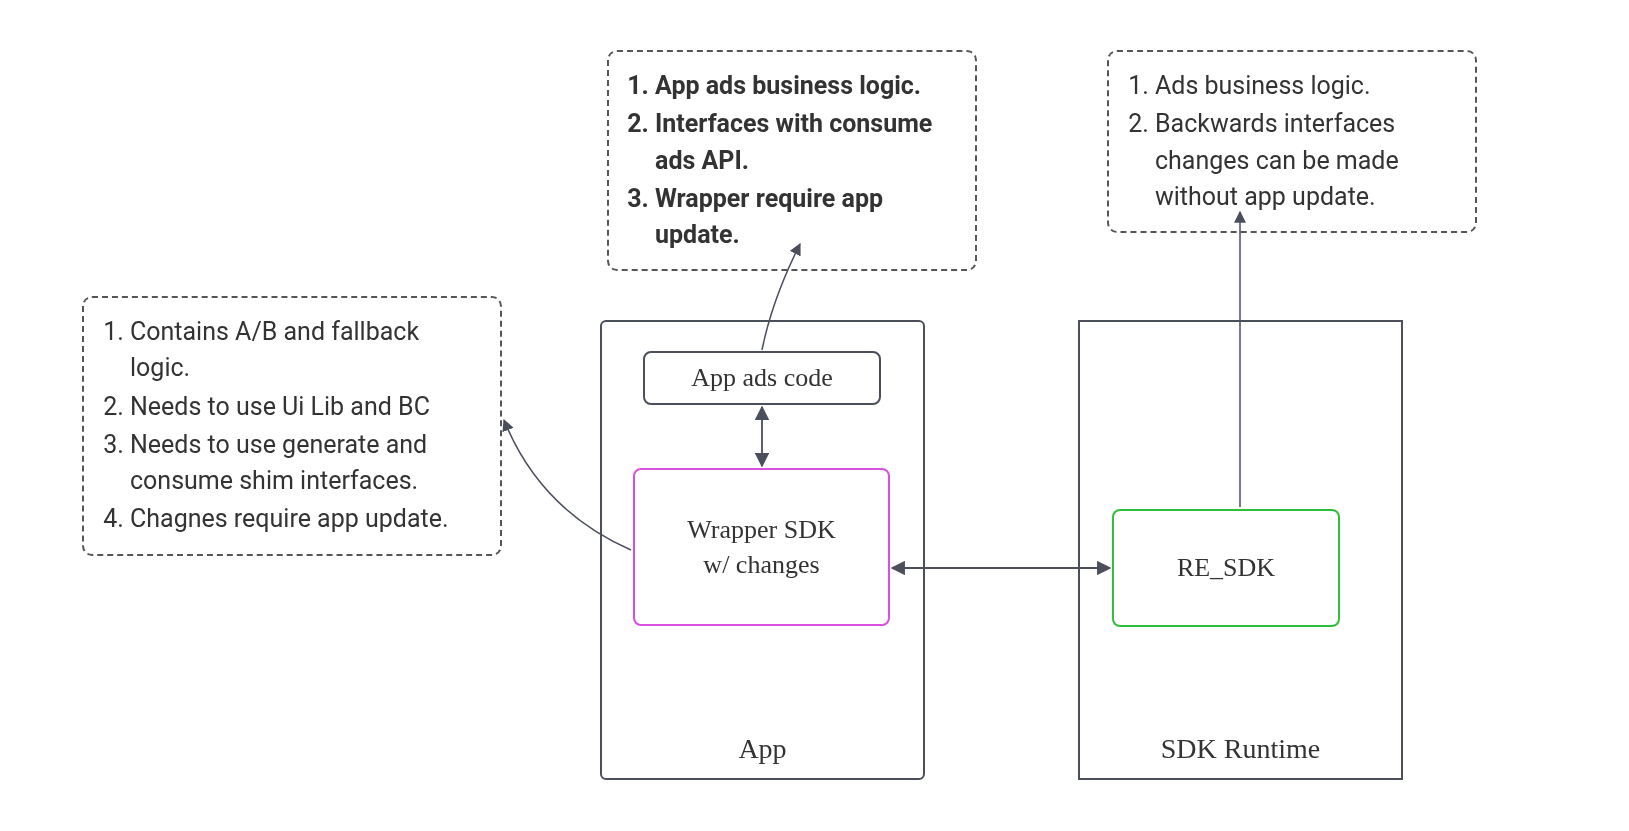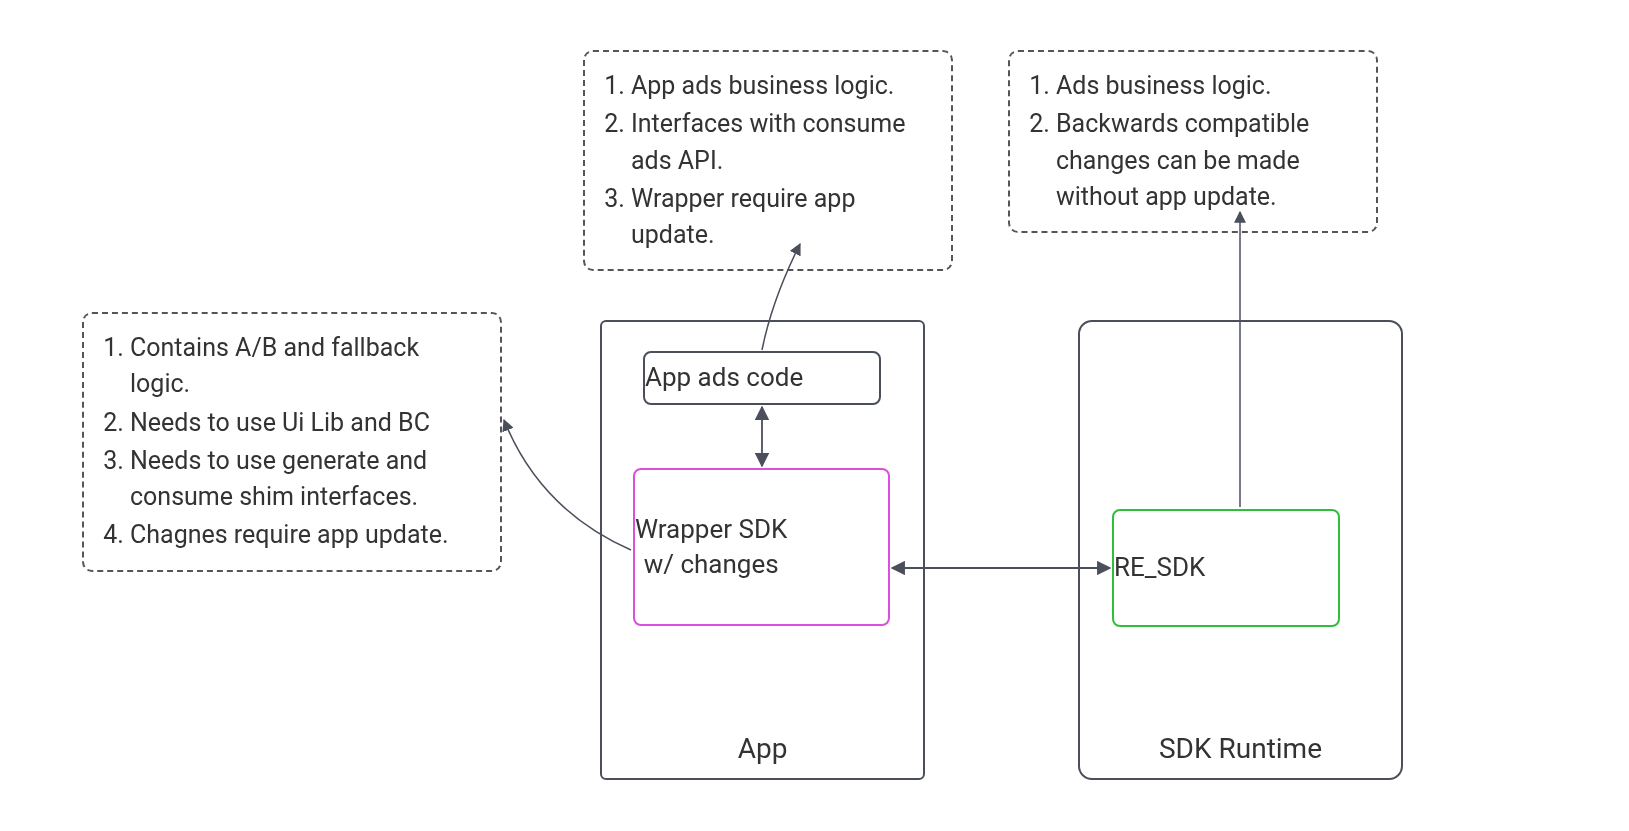--- a/index.html
+++ b/index.html
@@ -9,24 +9,25 @@
       width: 1629px;
       height: 831px;
       position: relative;
       color: #333333;
     }
     .box {
       position: absolute;
       border-radius: 8px;
       display: flex;
       align-items: center;
-      justify-content: flex-start;
+      justify-content: center;
       text-align: center;
       font-size: 26px;
       line-height: 1.35;
+      font-family: Liberation Serif, serif;
     }
     .note {
       position: absolute;
       border: 2px dashed #555555;
       border-radius: 10px;
       padding: 14px 18px;
       font-size: 25px;
       line-height: 1.45;
       color: #333333;
     }
@@ -46,49 +47,49 @@
       color: #333333;
       margin-top: 40px;
     }
     .arrow-svg {
       position: absolute;
     }
   </style>
 </head>
 <body>
 
-<div class="note" style="left:82px; top:312px; width:420px;">
+<div class="note" style="left:82px; top:296px; width:420px;">
   <ol>
     <li>Contains A/B and fallback logic.</li>
     <li>Needs to use Ui Lib and BC</li>
     <li>Needs to use generate and consume shim interfaces.</li>
     <li>Chagnes require app update.</li>
   </ol>
 </div>
 
-<div class="note" style="left:583px; top:50px; width:370px;">
+<div class="note" style="left:607px; top:50px; width:370px;font-weight:bold;">
   <ol>
     <li>App ads business logic.</li>
     <li>Interfaces with consume ads API.</li>
     <li>Wrapper require app update.</li>
   </ol>
 </div>
 
-<div class="note" style="left:1008px; top:50px; width:370px;">
+<div class="note" style="left:1107px; top:50px; width:370px;">
   <ol>
     <li>Ads business logic.</li>
-    <li>Backwards compatible changes can be made without app update.</li>
+    <li>Backwards interfaces changes can be made without app update.</li>
   </ol>
 </div>
 
 <div class="box" style="left:600px; top:320px; width:325px; height:460px; border:2px solid #4b4f5c; border-radius:6px;">
   <span class="container-label">App</span>
 </div>
 
-<div class="box" style="left:1078px; top:320px; width:325px; height:460px; border:2px solid #4b4f5c; border-radius:14px;">
+<div class="box" style="left:1078px; top:320px; width:325px; height:460px; border:2px solid #4b4f5c; border-radius:0;">
   <span class="container-label">SDK Runtime</span>
 </div>
 
 <div class="box" style="left:643px; top:351px; width:238px; height:54px; border:2px solid #4b4f5c;">
   <span>App ads code</span>
 </div>
 
 <div class="box" style="left:633px; top:468px; width:257px; height:158px; border:2px solid #d94fe0;">
   <div>
     <div>Wrapper SDK</div>

